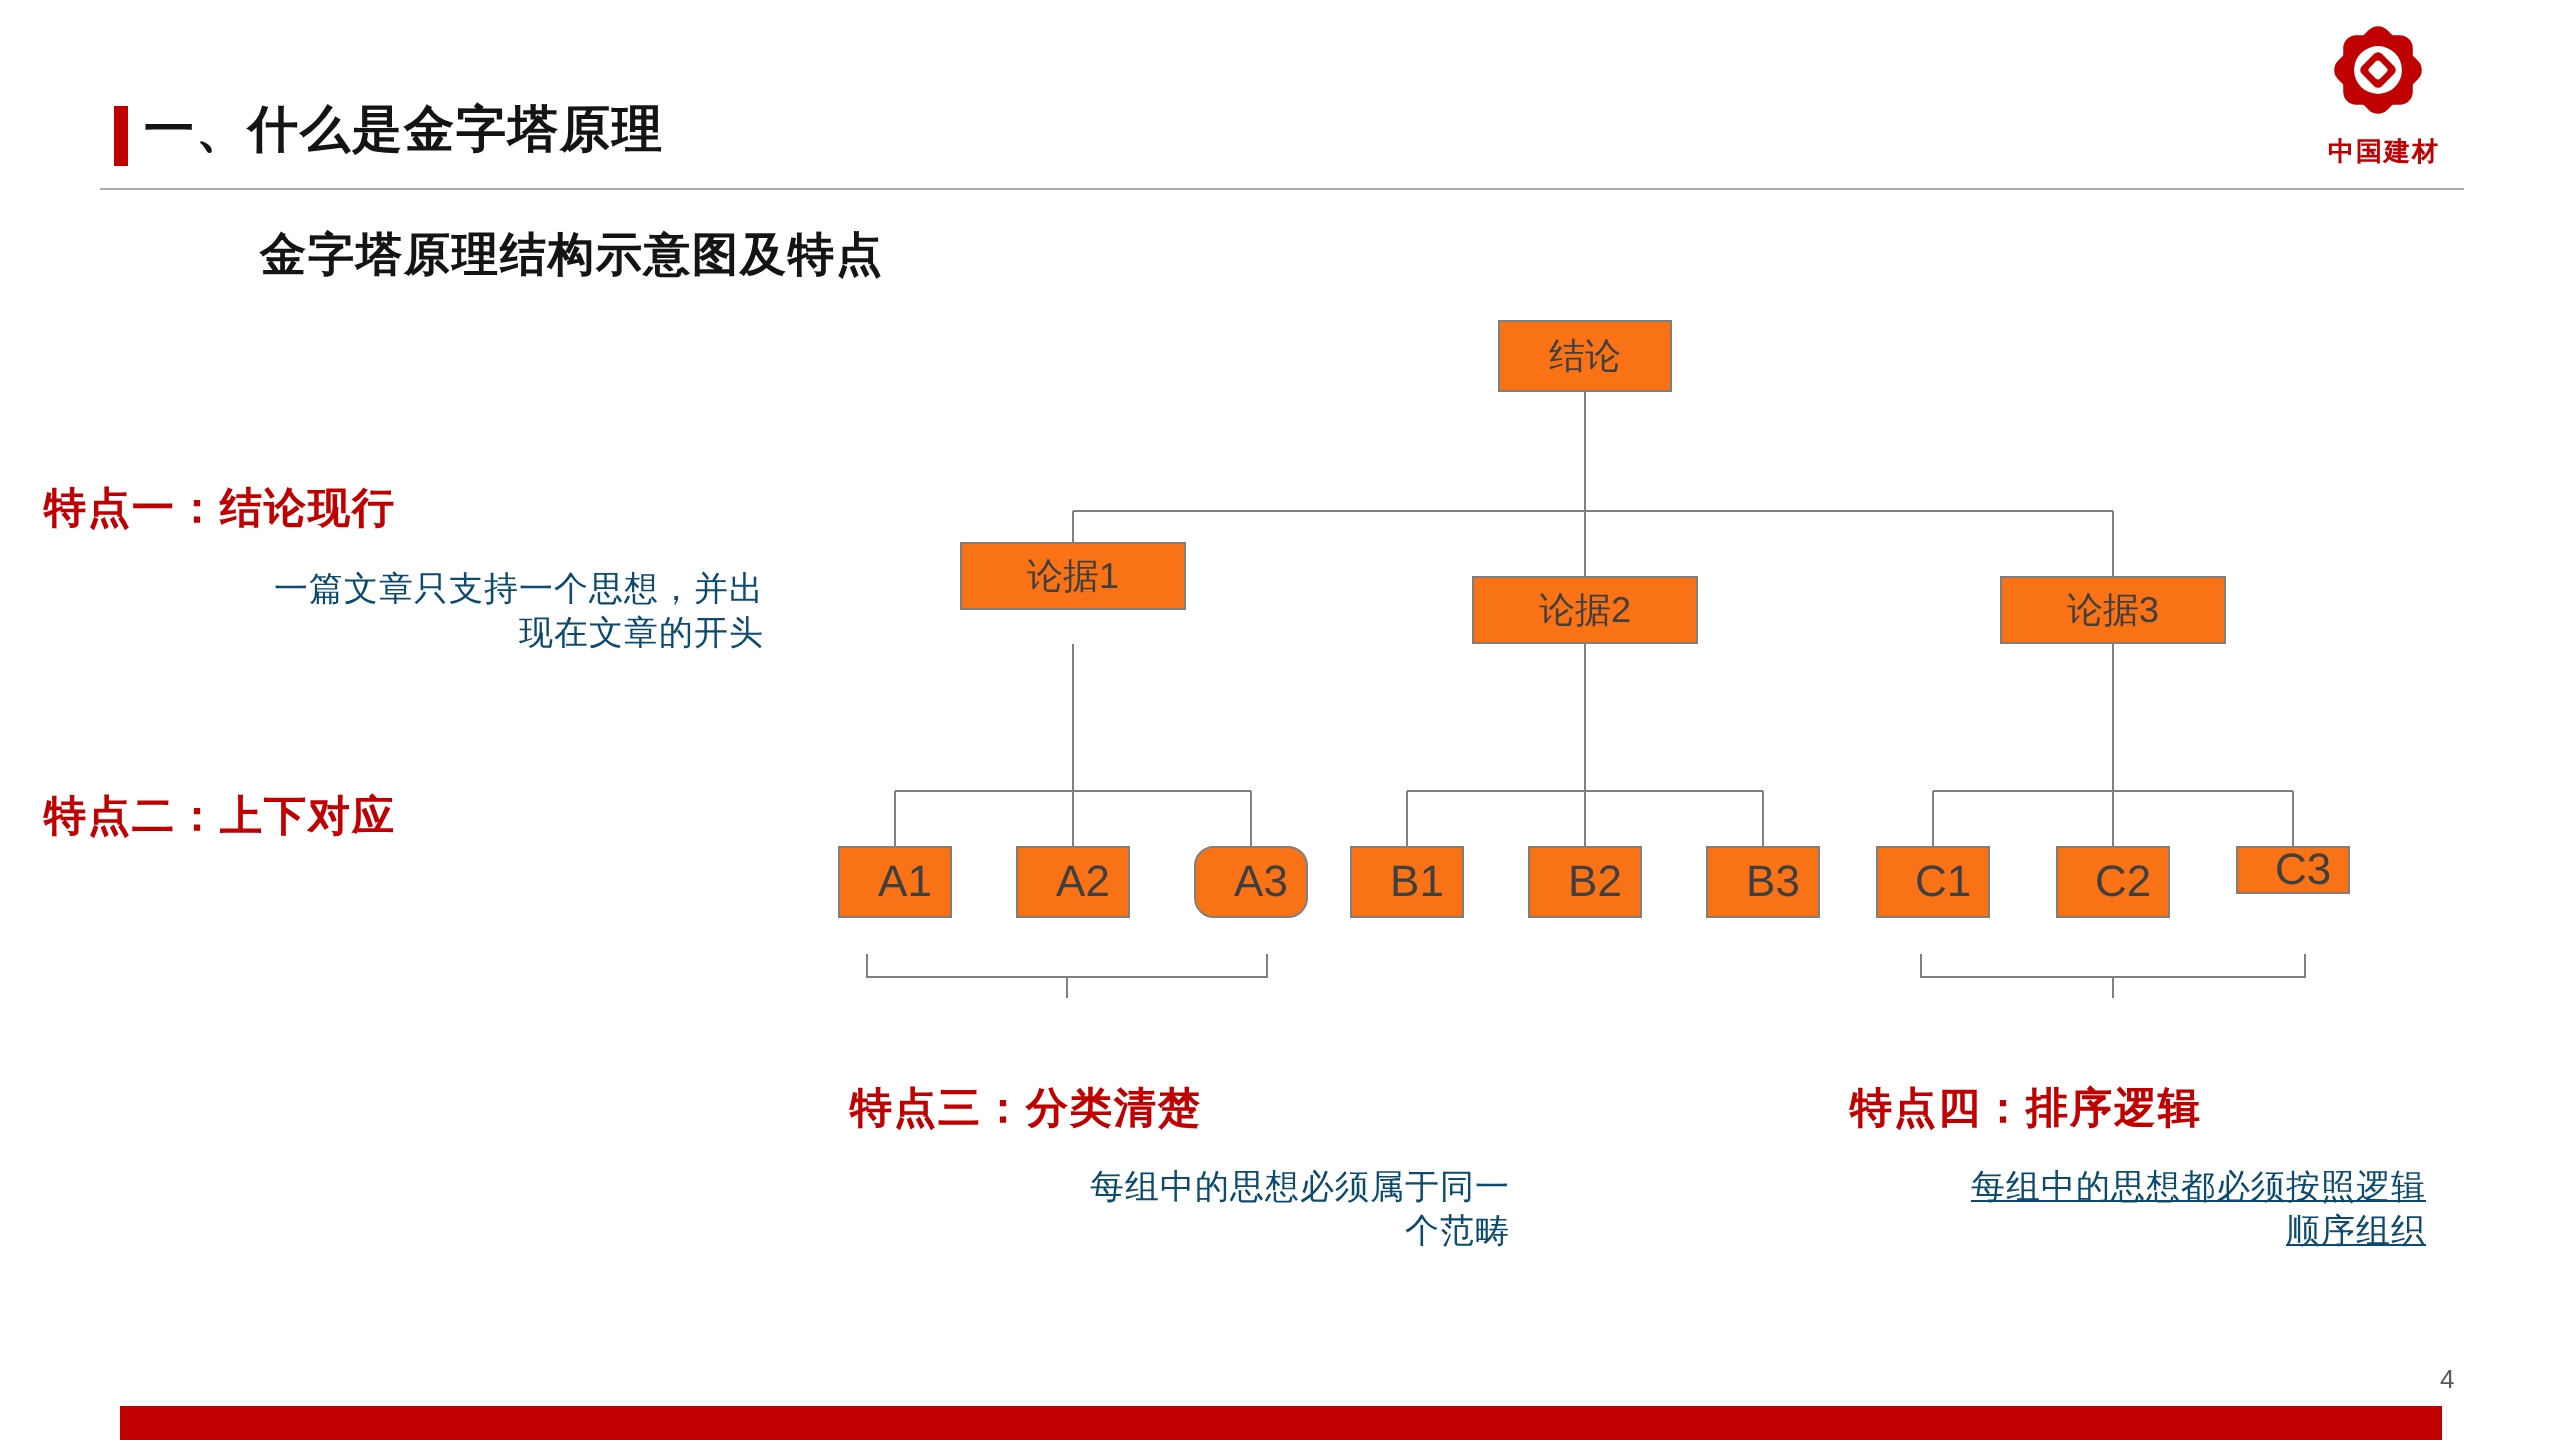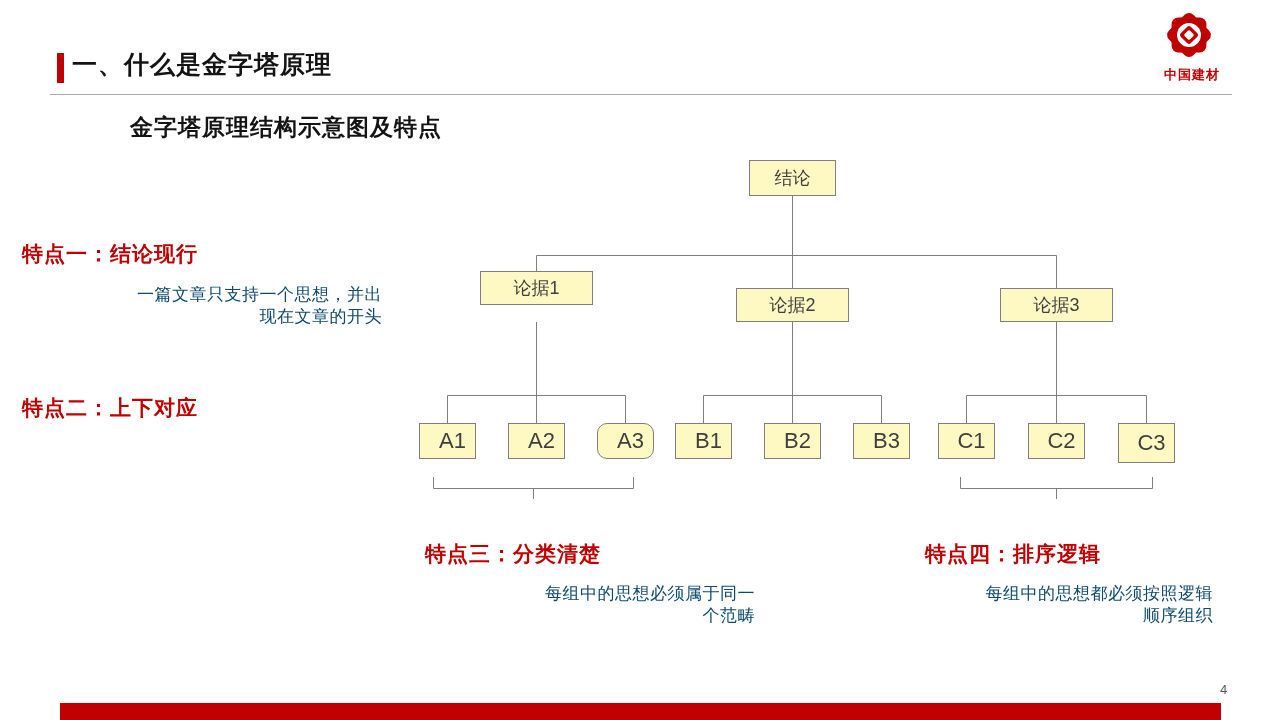--- a/index.html
+++ b/index.html
@@ -44,21 +44,21 @@
   .subtitle {
     left: 130px; top: 112px;
     font-size: 23px; font-weight: bold; color: #141414;
     letter-spacing: 1px;
   }
 
   
   .node {
     position: absolute;
     border: 1px solid #7f7f7f;
-    background: #fef9c3;
+    background: #f97316;
     display: flex; align-items: center; justify-content: center;
     font-size: 18px; color: #3f3f3f;
   }
   .node.leaf { font-size: 22px; padding-left: 10px; }
 
   .connectors { left: 0; top: 0; width: 1280px; height: 720px; pointer-events: none; }
 
   
   .feature-heading {
     font-size: 21px; font-weight: bold; color: #c00000;
@@ -68,21 +68,21 @@
     font-size: 17px; color: #0c4a6e; line-height: 1.32;
     white-space: pre-line; letter-spacing: 0.5px; text-align: right;
   }
   .f1h { left: 22px; top: 240px; }
   .f1b { left: 22px; top: 284px; width: 360px; }
   .f2h { left: 22px; top: 394px; }
   .f2b { left: 22px; top: 428px; width: 360px; }
   .f3h { left: 425px; top: 540px; }
   .f3b { left: 425px; top: 583px; width: 330px; }
   .f4h { left: 925px; top: 540px; }
-  .f4b { left: 883px; top: 583px; width: 330px; }
+  .f4b { left: 883px; top: 583px; width: 330px; text-decoration: underline; }
 
   
   .page-number {
     left: 1220px; top: 682px;
     font-size: 13px; color: #595959;
   }
   .footer-bar {
     left: 60px; top: 703px; width: 1161px; height: 17px;
     background: #c00000;
   }
@@ -155,21 +155,21 @@
   <div class="node leaf" style="left:419px; top:423px; width:57px; height:36px;">A1</div>
   <div class="node leaf" style="left:508px; top:423px; width:57px; height:36px;">A2</div>
   <div class="node leaf" style="left:597px; top:423px; width:57px; height:36px;border-radius:10px;">A3</div>
 
   <div class="node leaf" style="left:675px; top:423px; width:57px; height:36px;">B1</div>
   <div class="node leaf" style="left:764px; top:423px; width:57px; height:36px;">B2</div>
   <div class="node leaf" style="left:853px; top:423px; width:57px; height:36px;">B3</div>
 
   <div class="node leaf" style="left:938px; top:423px; width:57px; height:36px;">C1</div>
   <div class="node leaf" style="left:1028px; top:423px; width:57px; height:36px;">C2</div>
-  <div class="node leaf" style="left:1118px; top:423px; width:57px; height:40px;">C3</div>
+  <div class="node leaf" style="left:1118px; top:423px; width:57px; height:24px;">C3</div>
 
   <div class="abs feature-heading f1h">特点一：结论现行</div>
   <div class="abs feature-body f1b">一篇文章只支持一个思想，并出
 现在文章的开头</div>
 
   <div class="abs feature-heading f2h">特点二：上下对应</div>
 
   <div class="abs feature-body f3b">每组中的思想必须属于同一
 个范畴</div>
   <div class="abs feature-heading f3h">特点三：分类清楚</div>

